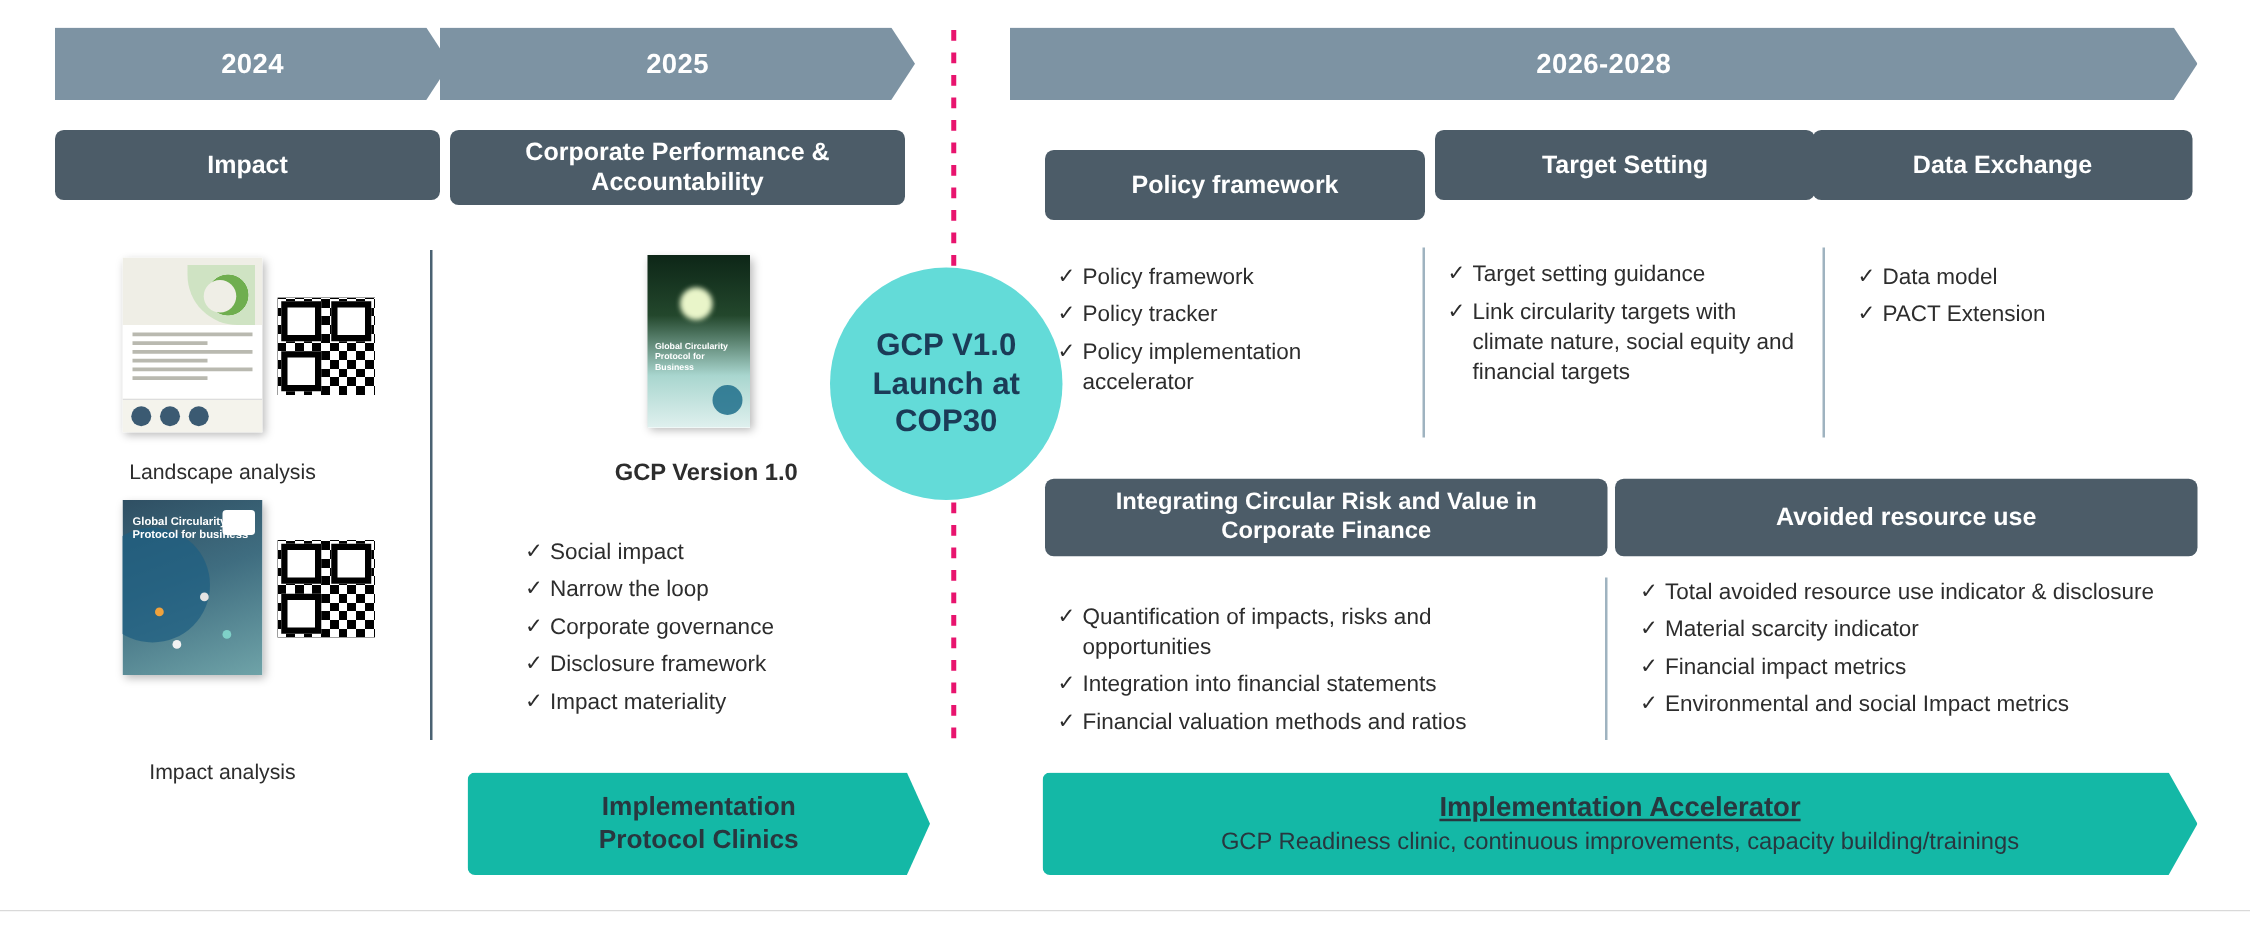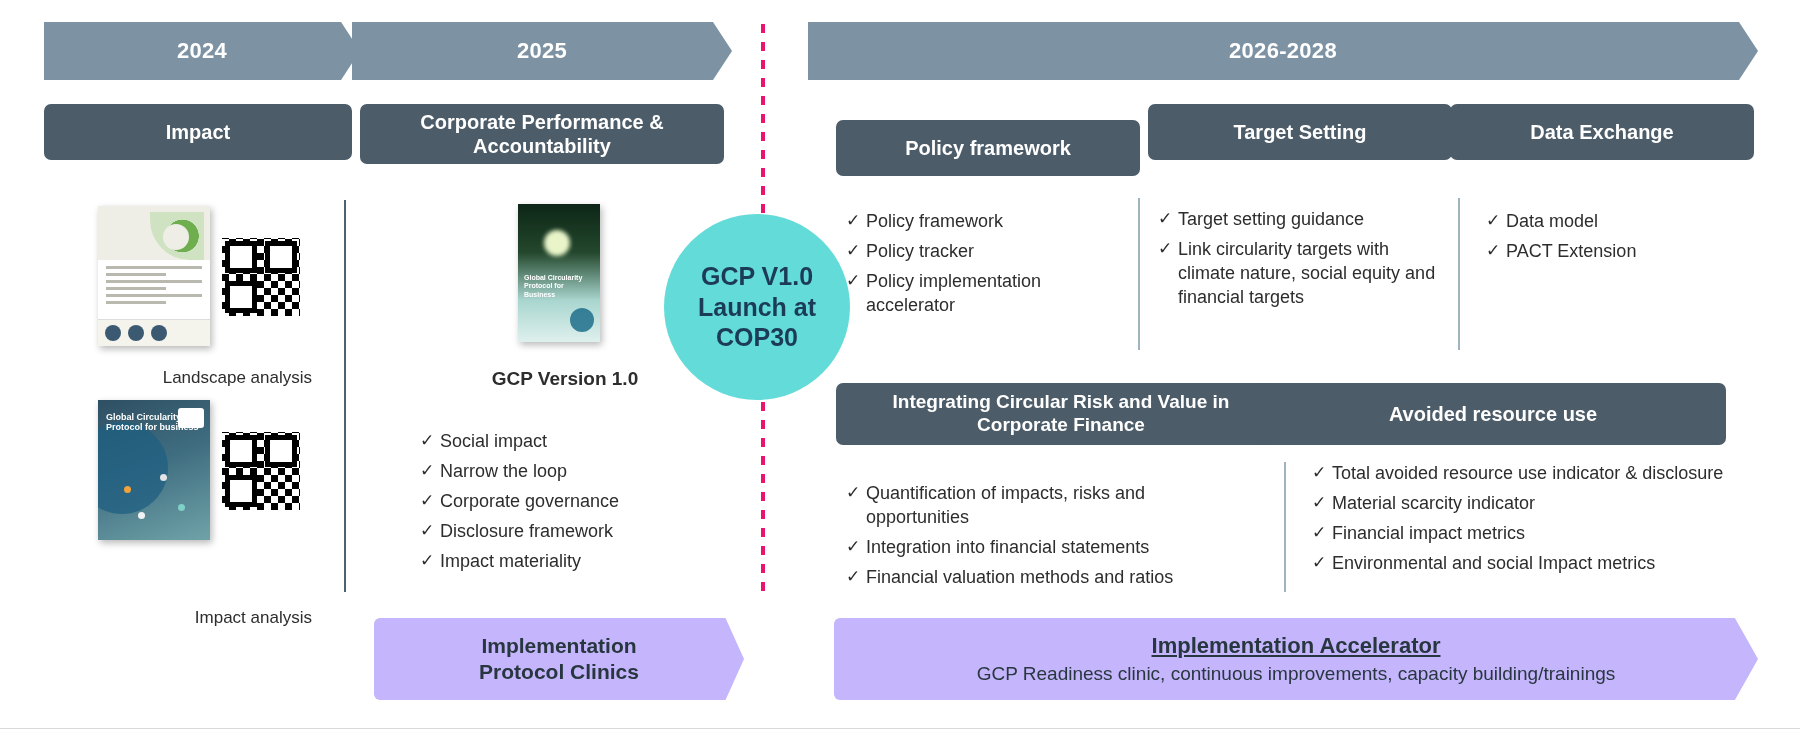--- a/index.html
+++ b/index.html
@@ -66,21 +66,21 @@
     line-height: 1.2;
     padding: 0 10px;
     box-sizing: border-box;
   }
   .pill-impact       { left: 44px;  top: 104px; width: 308px; height: 56px; }
   .pill-corp         { left: 360px; top: 104px; width: 364px; height: 60px; }
   .pill-policy       { left: 836px; top: 120px; width: 304px; height: 56px; }
   .pill-target       { left: 1148px;top: 104px; width: 304px; height: 56px; }
   .pill-data         { left: 1450px;top: 104px; width: 304px; height: 56px; }
   .pill-integrating  { left: 836px; top: 383px; width: 450px; height: 62px; font-size: 19px;}
-  .pill-avoided      { left: 1260px;top: 383px; width: 466px; height: 62px; }
+  .pill-avoided      { left: 1292px;top: 383px; width: 466px; height: 62px; }
 
   
   .vsep {
     position: absolute;
     width: 2px;
     background: #4a6272;
   }
   .vsep-light {
     position: absolute;
     width: 2px;
@@ -152,21 +152,21 @@
     position:absolute; left:3px; bottom:3px; width:22px; height:22px;
     border:5px solid #000; background:#fff;
   }
   .qr1 { left: 222px; top: 238px; width: 78px; height: 78px; }
   .qr2 { left: 222px; top: 432px; width: 78px; height: 78px; }
 
   .caption {
     position: absolute;
     font-size: 17px;
     color: #2d2d2d;
-    text-align: right;
+    text-align: center;
   }
   .cap1 { left: 44px; top: 368px; width: 268px; }
   .cap2 { left: 44px; top: 608px; width: 268px; }
 
   
   .book {
     position: absolute;
     left: 518px; top: 204px; width: 82px; height: 138px;
     box-shadow: 2px 3px 7px rgba(0,0,0,.28);
     background: linear-gradient(180deg,#0d2617 0%, #23472c 35%, #a9d6cf 70%, #dff0ee 100%);
@@ -227,21 +227,21 @@
     font-weight: bold;
     font-size: 25px;
     color: #1b3b57;
     line-height: 1.22;
     z-index: 5;
   }
 
   
   .bottom-chev {
     position: absolute;
-    background: #c4b5fd;
+    background: #14b8a6;
     display: flex;
     align-items: center;
     justify-content: center;
     flex-direction: column;
     text-align: center;
     color: #28373f;
   }
   .bc-clinics {
     left: 374px; top: 618px; width: 370px; height: 82px;
     clip-path: polygon(0 0, 95% 0, 100% 50%, 95% 100%, 0 100%);

